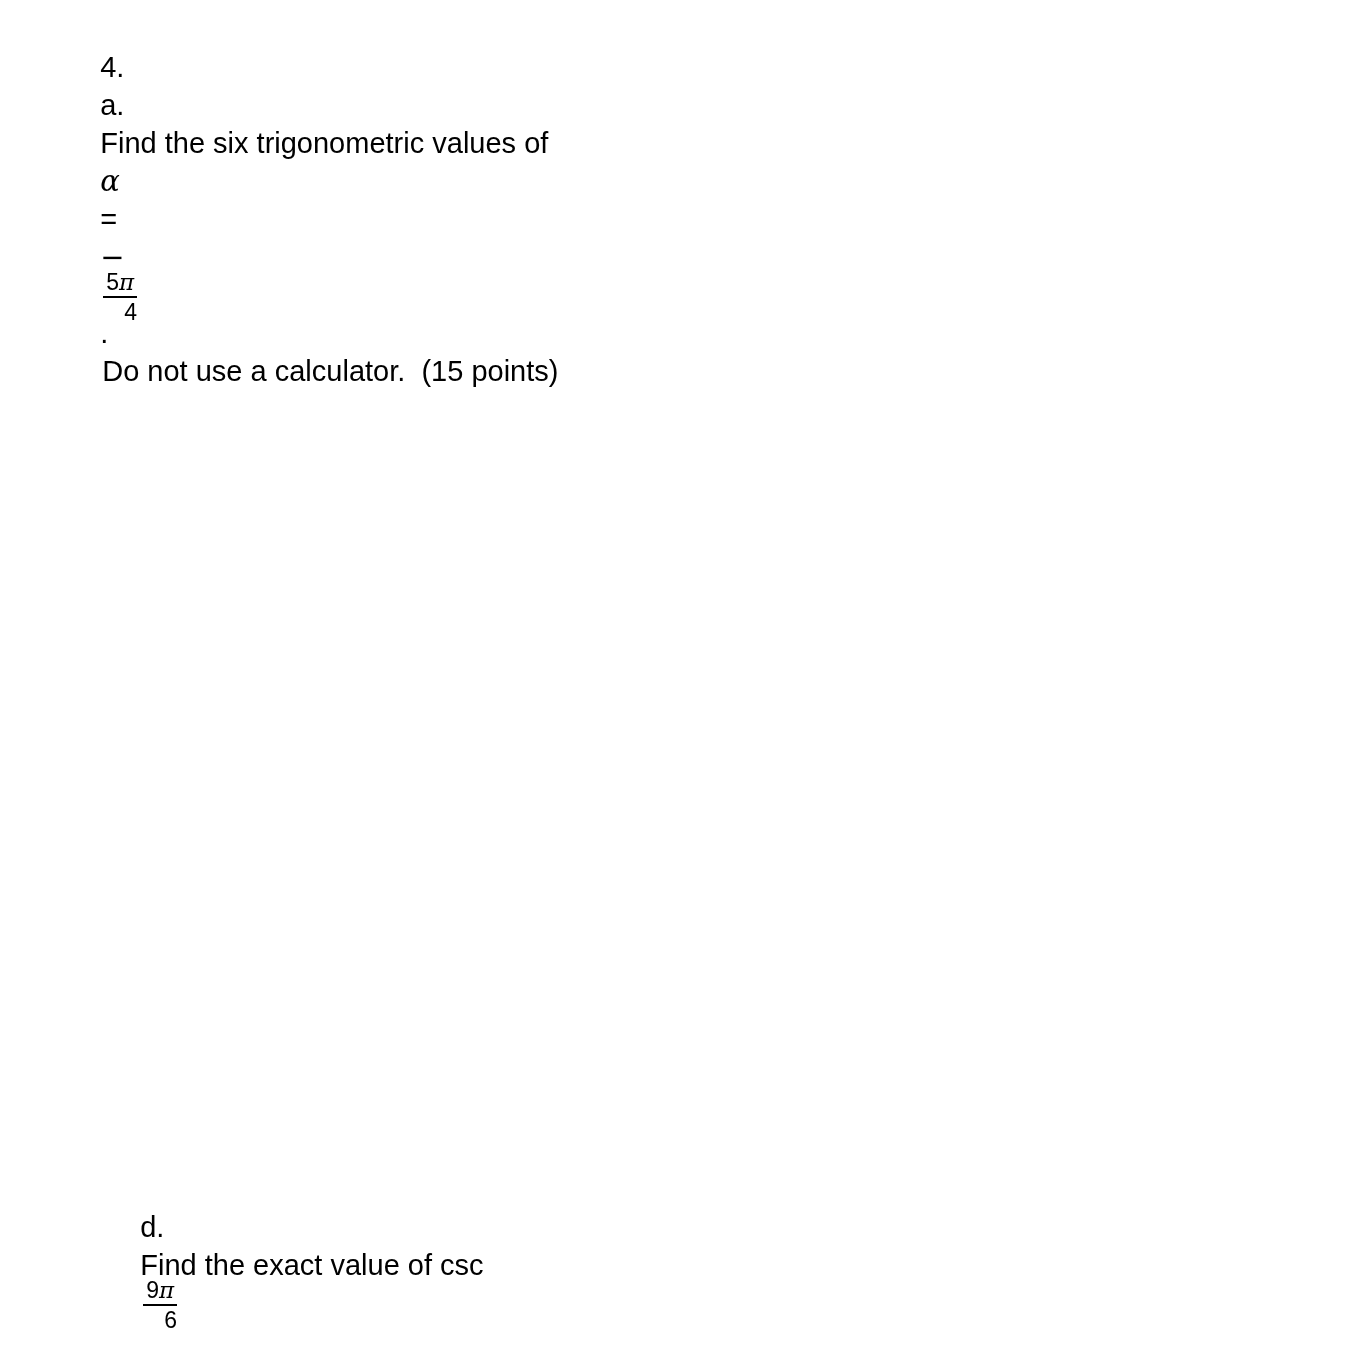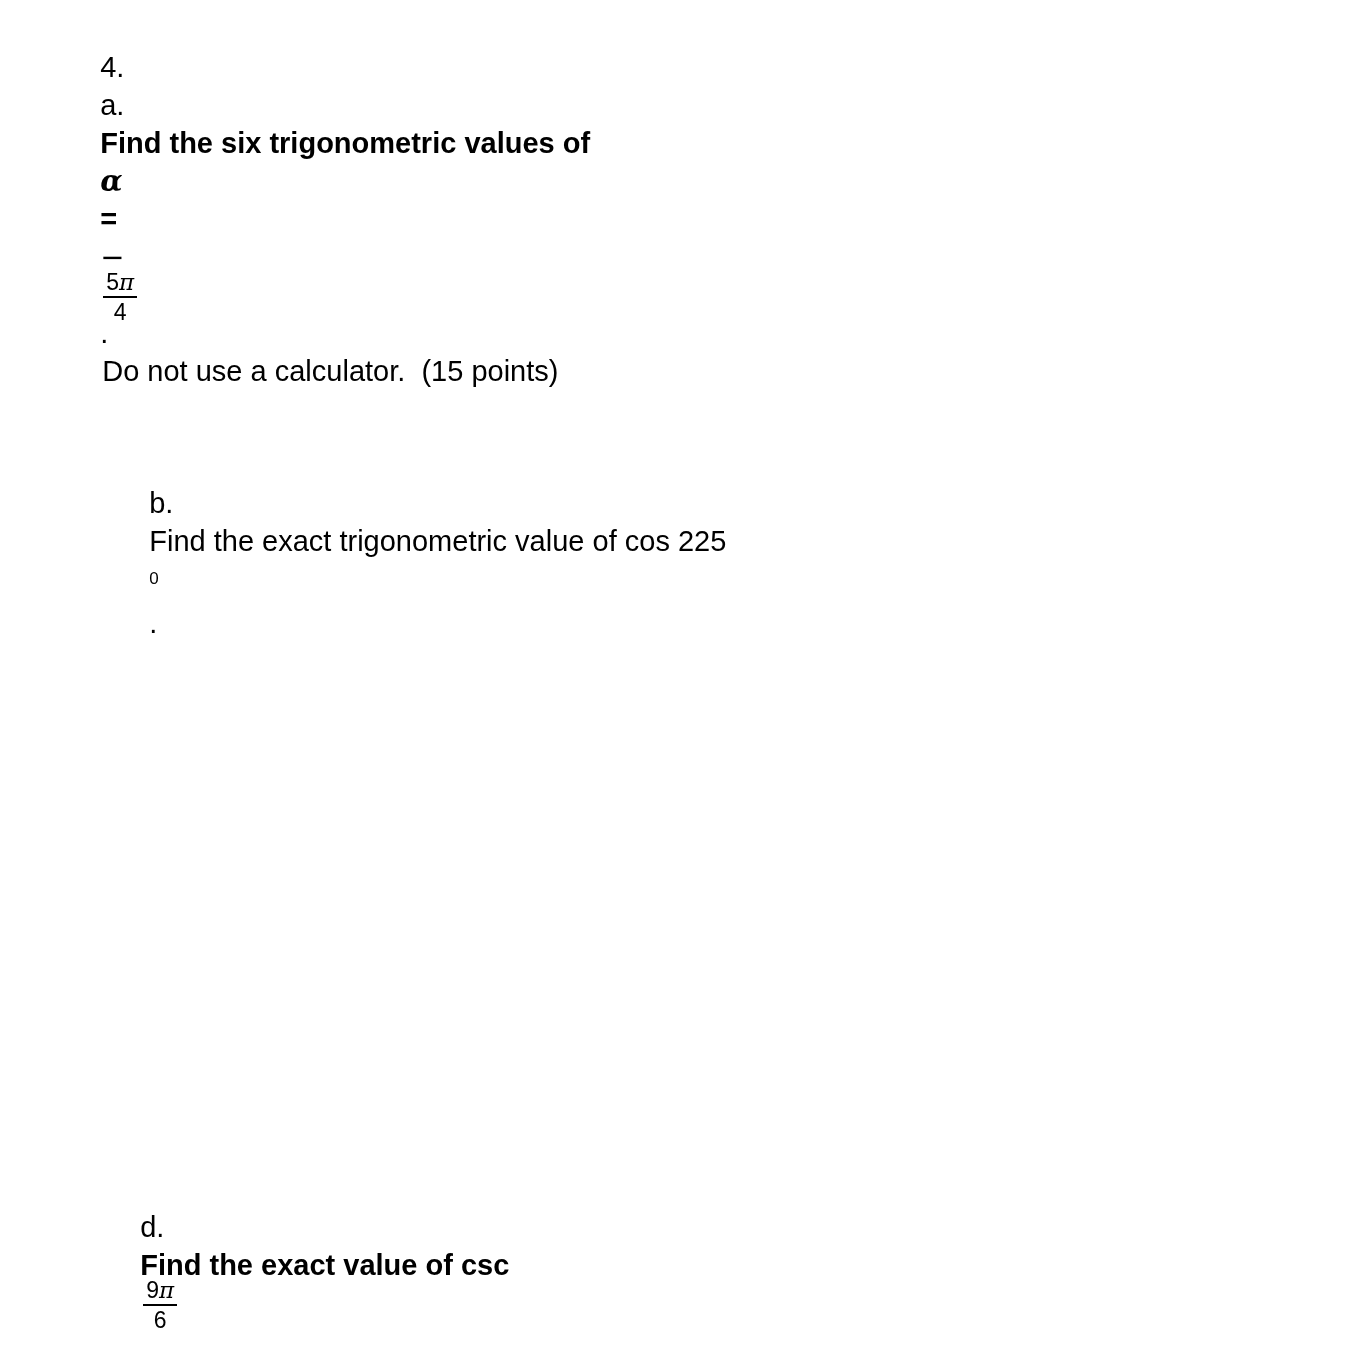--- a/index.html
+++ b/index.html
@@ -24,34 +24,34 @@
   }
   .qnum {
     display: inline-block;
     margin-right: 20px;
   }
   .part-label { display: inline-block; }
   .ml-a  { margin-right: 8px; }
   .ml-b  { margin-right: 10px; }
   .ml-c  { margin-right: 24px; }
   .ml-d  { margin-right: 14px; }
-  .gap-r { margin-right: 8px; font-weight: bold; }
+  .gap-r { margin-right: 8px; }
   .gap-r-sm { margin-right: 6px; }
   .gap-l { margin-left: 2px; }
   .math-italic {
     font-family: "DejaVu Serif", serif;
     font-style: italic;
   }
   .minus {
     font-family: "DejaVu Sans", sans-serif;
   }
   .frac {
     display: inline-flex;
     flex-direction: column;
-    align-items: center;
+    align-items: flex-end;
     justify-content: center;
     height: 34px;
     overflow: visible;
     vertical-align: middle;
     margin: 0 3px;
     line-height: 1.05;
   }
   .frac .num {
     font-size: 23px;
     border-bottom: 2px solid #000;
@@ -90,26 +90,20 @@
     <span class="gap-r">=</span>
     <span class="minus gap-r-sm">−</span>
     <span class="frac">
       <span class="num"><span>5</span><span class="pi">π</span></span>
       <span class="den">4</span>
     </span>
     <span>.</span>
     <span class="gap-l">Do not use a calculator.  (15 points)</span>
   </div>
 
-  <div class="line line-b">
-    <span class="part-label ml-b">b.</span>
-    <span>Find the exact trigonometric value of cos 225</span>
-    <span class="sup">0</span>
-    <span>.</span>
-  </div>
 
 
   <div class="line line-d">
     <span class="part-label ml-d">d.</span>
     <span class="gap-r">Find the exact value of csc</span>
     <span class="frac">
       <span class="num"><span>9</span><span class="pi">π</span></span>
       <span class="den">6</span>
     </span>
     <span>.</span>

